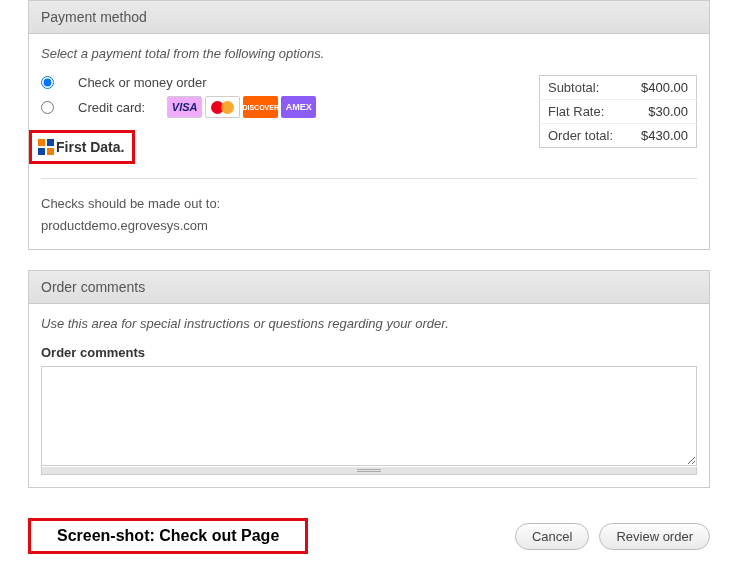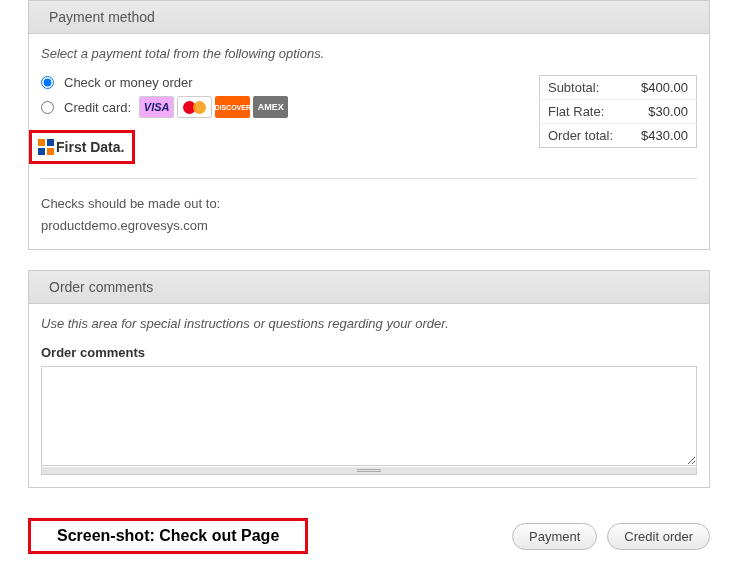--- a/index.html
+++ b/index.html
@@ -10,21 +10,21 @@
   background: #fff;
   padding: 0;
   width: 738px;
 }
 .panel {
   border: 1px solid #ccc;
   margin: 0 28px 20px 28px;
 }
 .panel-header {
   background: linear-gradient(to bottom, #eaeaea, #dfdfdf);
-  padding: 8px 20px;
+  padding: 8px 12px;
   border-bottom: 1px solid #ccc;
   color: #555;
   font-size: 14px;
 }
 .panel-body {
   padding: 12px;
 }
 .instruction {
   font-style: italic;
   color: #555;
@@ -49,21 +49,21 @@
 .summary-table td {
   padding: 4px 8px;
   border-bottom: 1px solid #eee;
 }
 .summary-table tr:last-child td { border-bottom: none; }
 .summary-table .label { font-weight: normal; color: #444; }
 .summary-table .val { text-align: right; padding-left: 20px; }
 .radio-line {
   display: flex;
   align-items: center;
-  gap: 6px;
+  gap: 20px;
   margin-bottom: 6px;
   color: #444;
 }
 .radio-line input { margin-right: 4px; }
 .card-icons { display: inline-flex; gap: 3px; margin-left: 2px; }
 .card {
   width: 35px;
   height: 22px;
   border-radius: 2px;
   display: inline-flex;
@@ -78,21 +78,21 @@
 .mc::before, .mc::after {
   content: '';
   position: absolute;
   width: 13px; height: 13px;
   border-radius: 50%;
   top: 4px;
 }
 .mc::before { background: #eb001b; left: 5px; }
 .mc::after { background: #f79e1b; right: 5px; opacity: 0.9; }
 .discover { background: #ff6000; color: #fff; font-size: 7px; }
-.amex { background: #737373; font-size: 9px; }
+.amex { background: #8b5cf6; font-size: 9px; }
 .firstdata-box {
   border: 3px solid #e30613;
   display: inline-flex;
   align-items: center;
   padding: 4px 8px 4px 4px;
   margin-top: 6px;
   margin-left: -12px;
   gap: 0;
 }
 .fd-icon {
@@ -228,16 +228,16 @@
     <textarea class="comments-textarea" style=""></textarea>
     <div class="textarea-grip">
       <div class="grip-lines"></div>
     </div>
   </div>
 </div>
 
 <div class="bottom-row">
   <div class="caption-box">Screen-shot: Check out Page</div>
   <div class="btns">
-    <button class="btn">Payment</button>
-    <button class="btn">Credit order</button>
+    <button class="btn">Cancel</button>
+    <button class="btn">Review order</button>
   </div>
 </div>
 
 </body></html>

